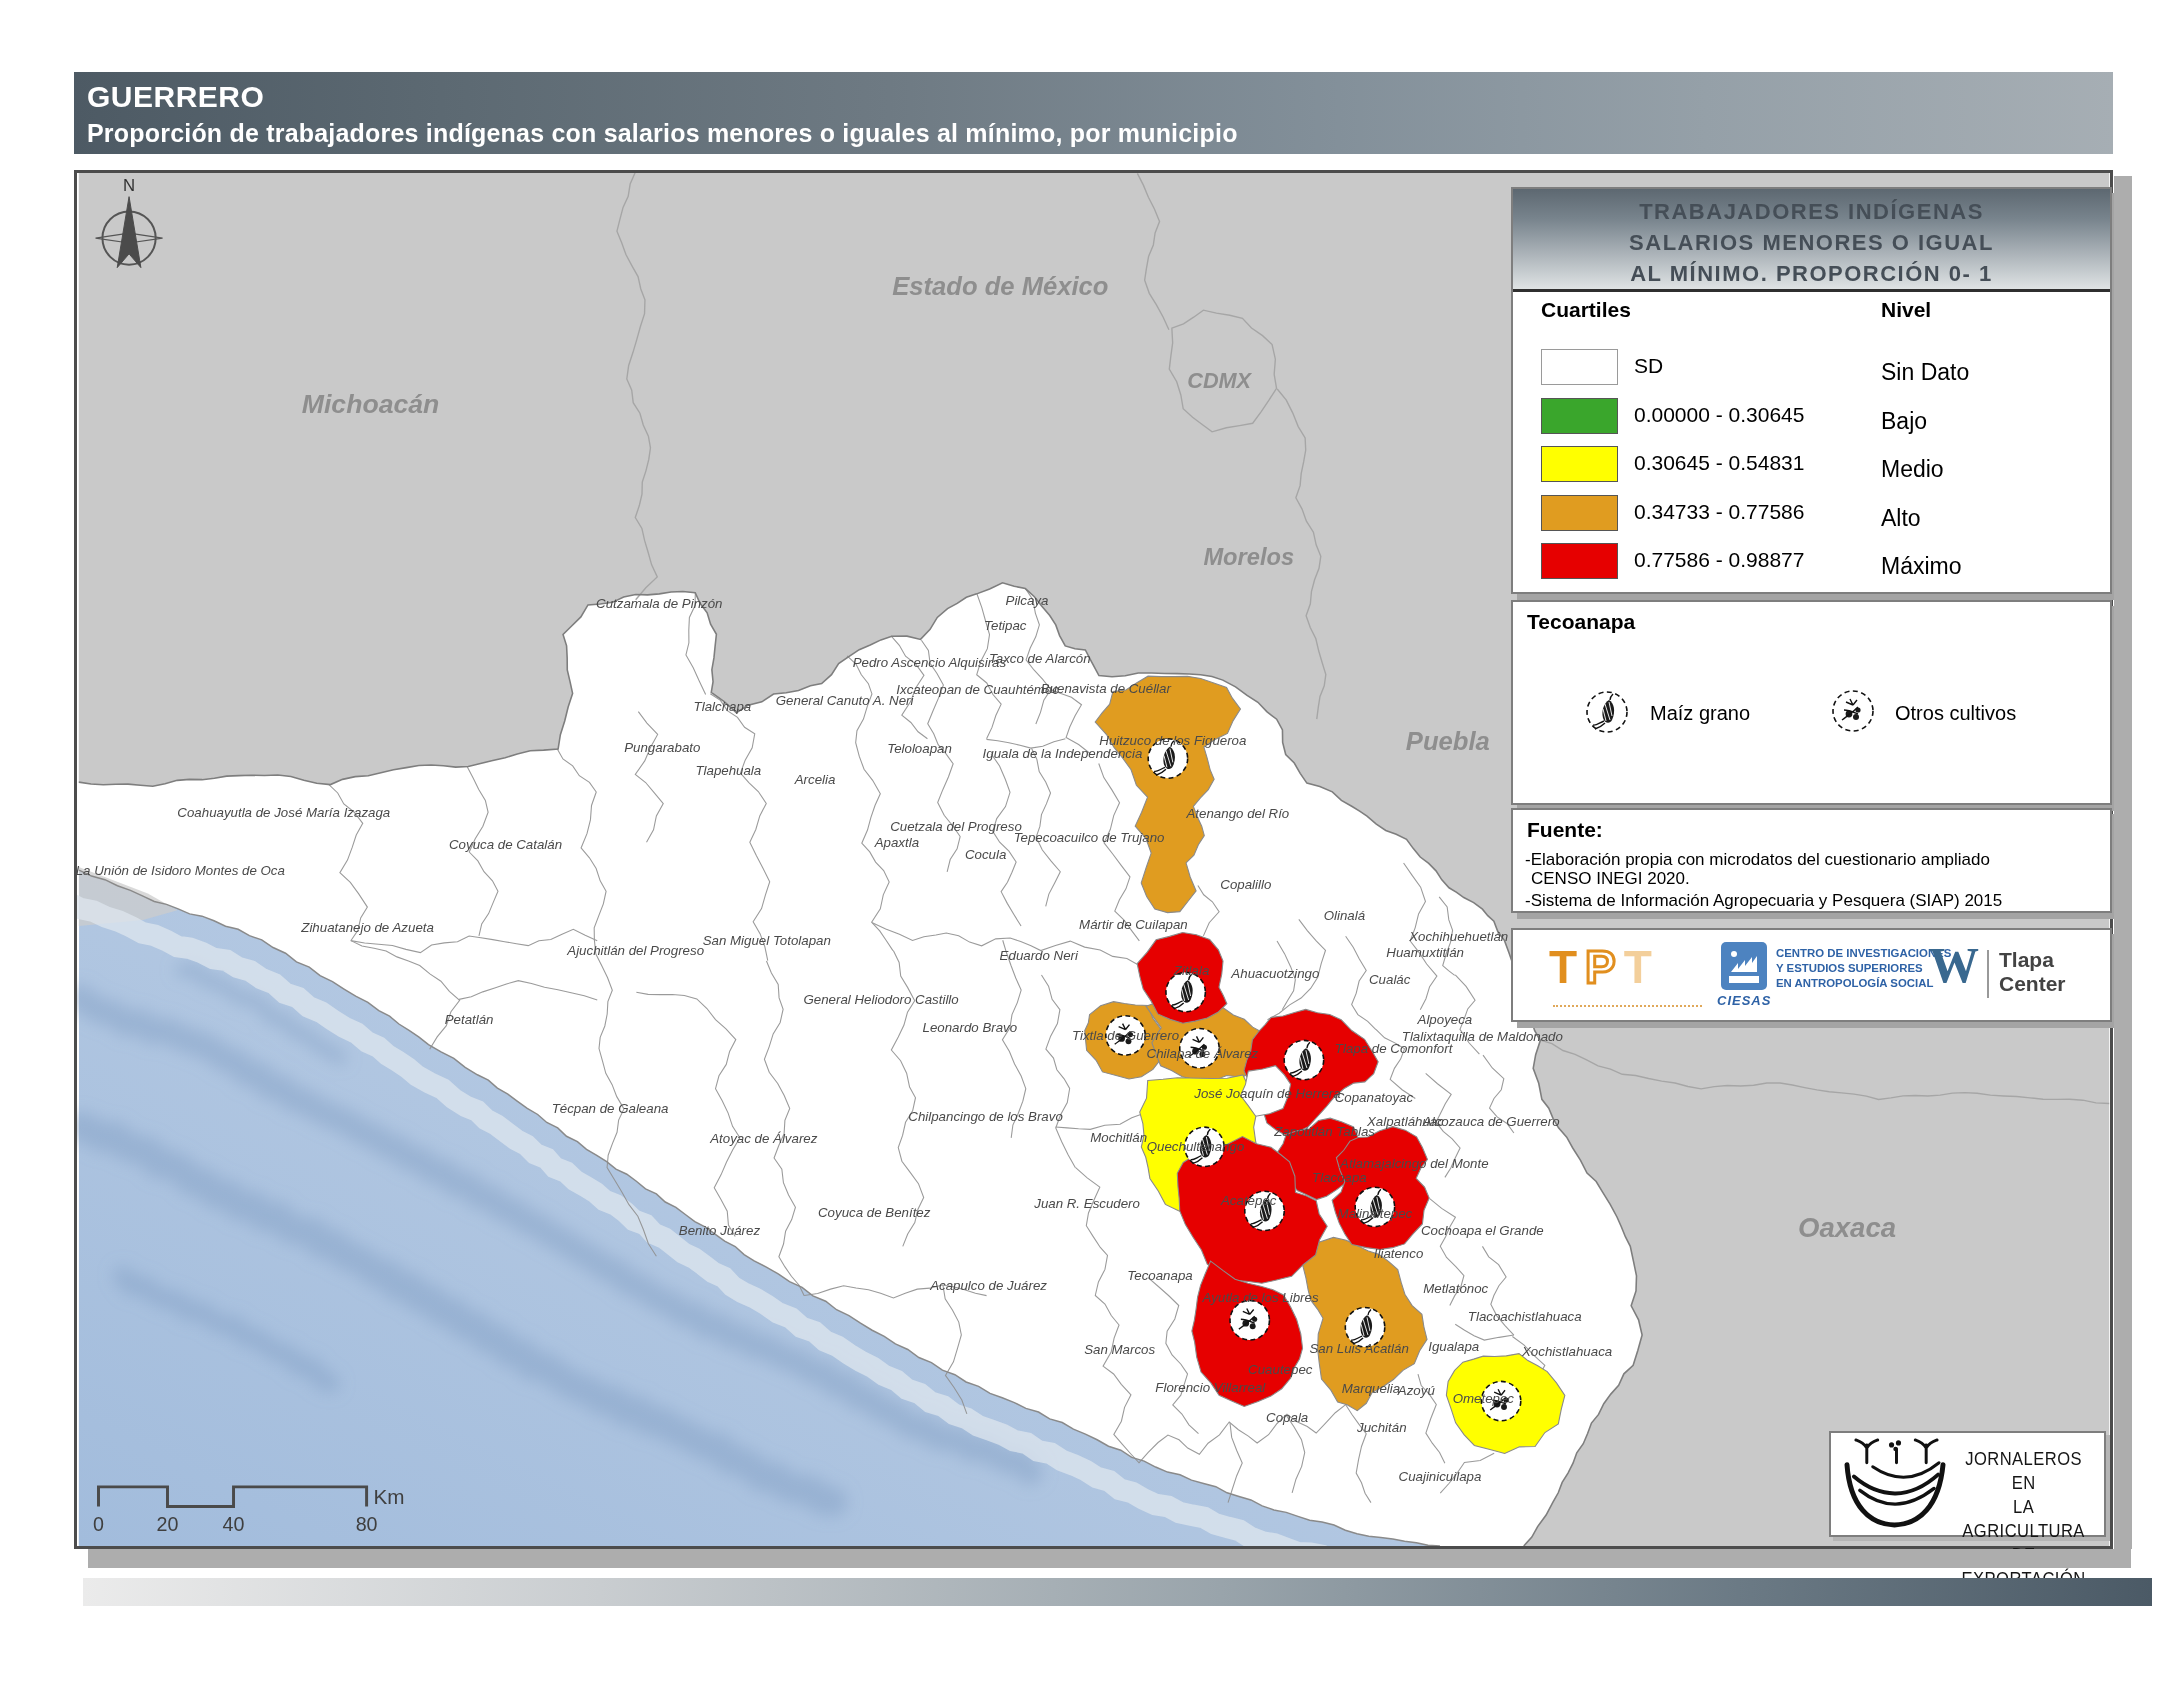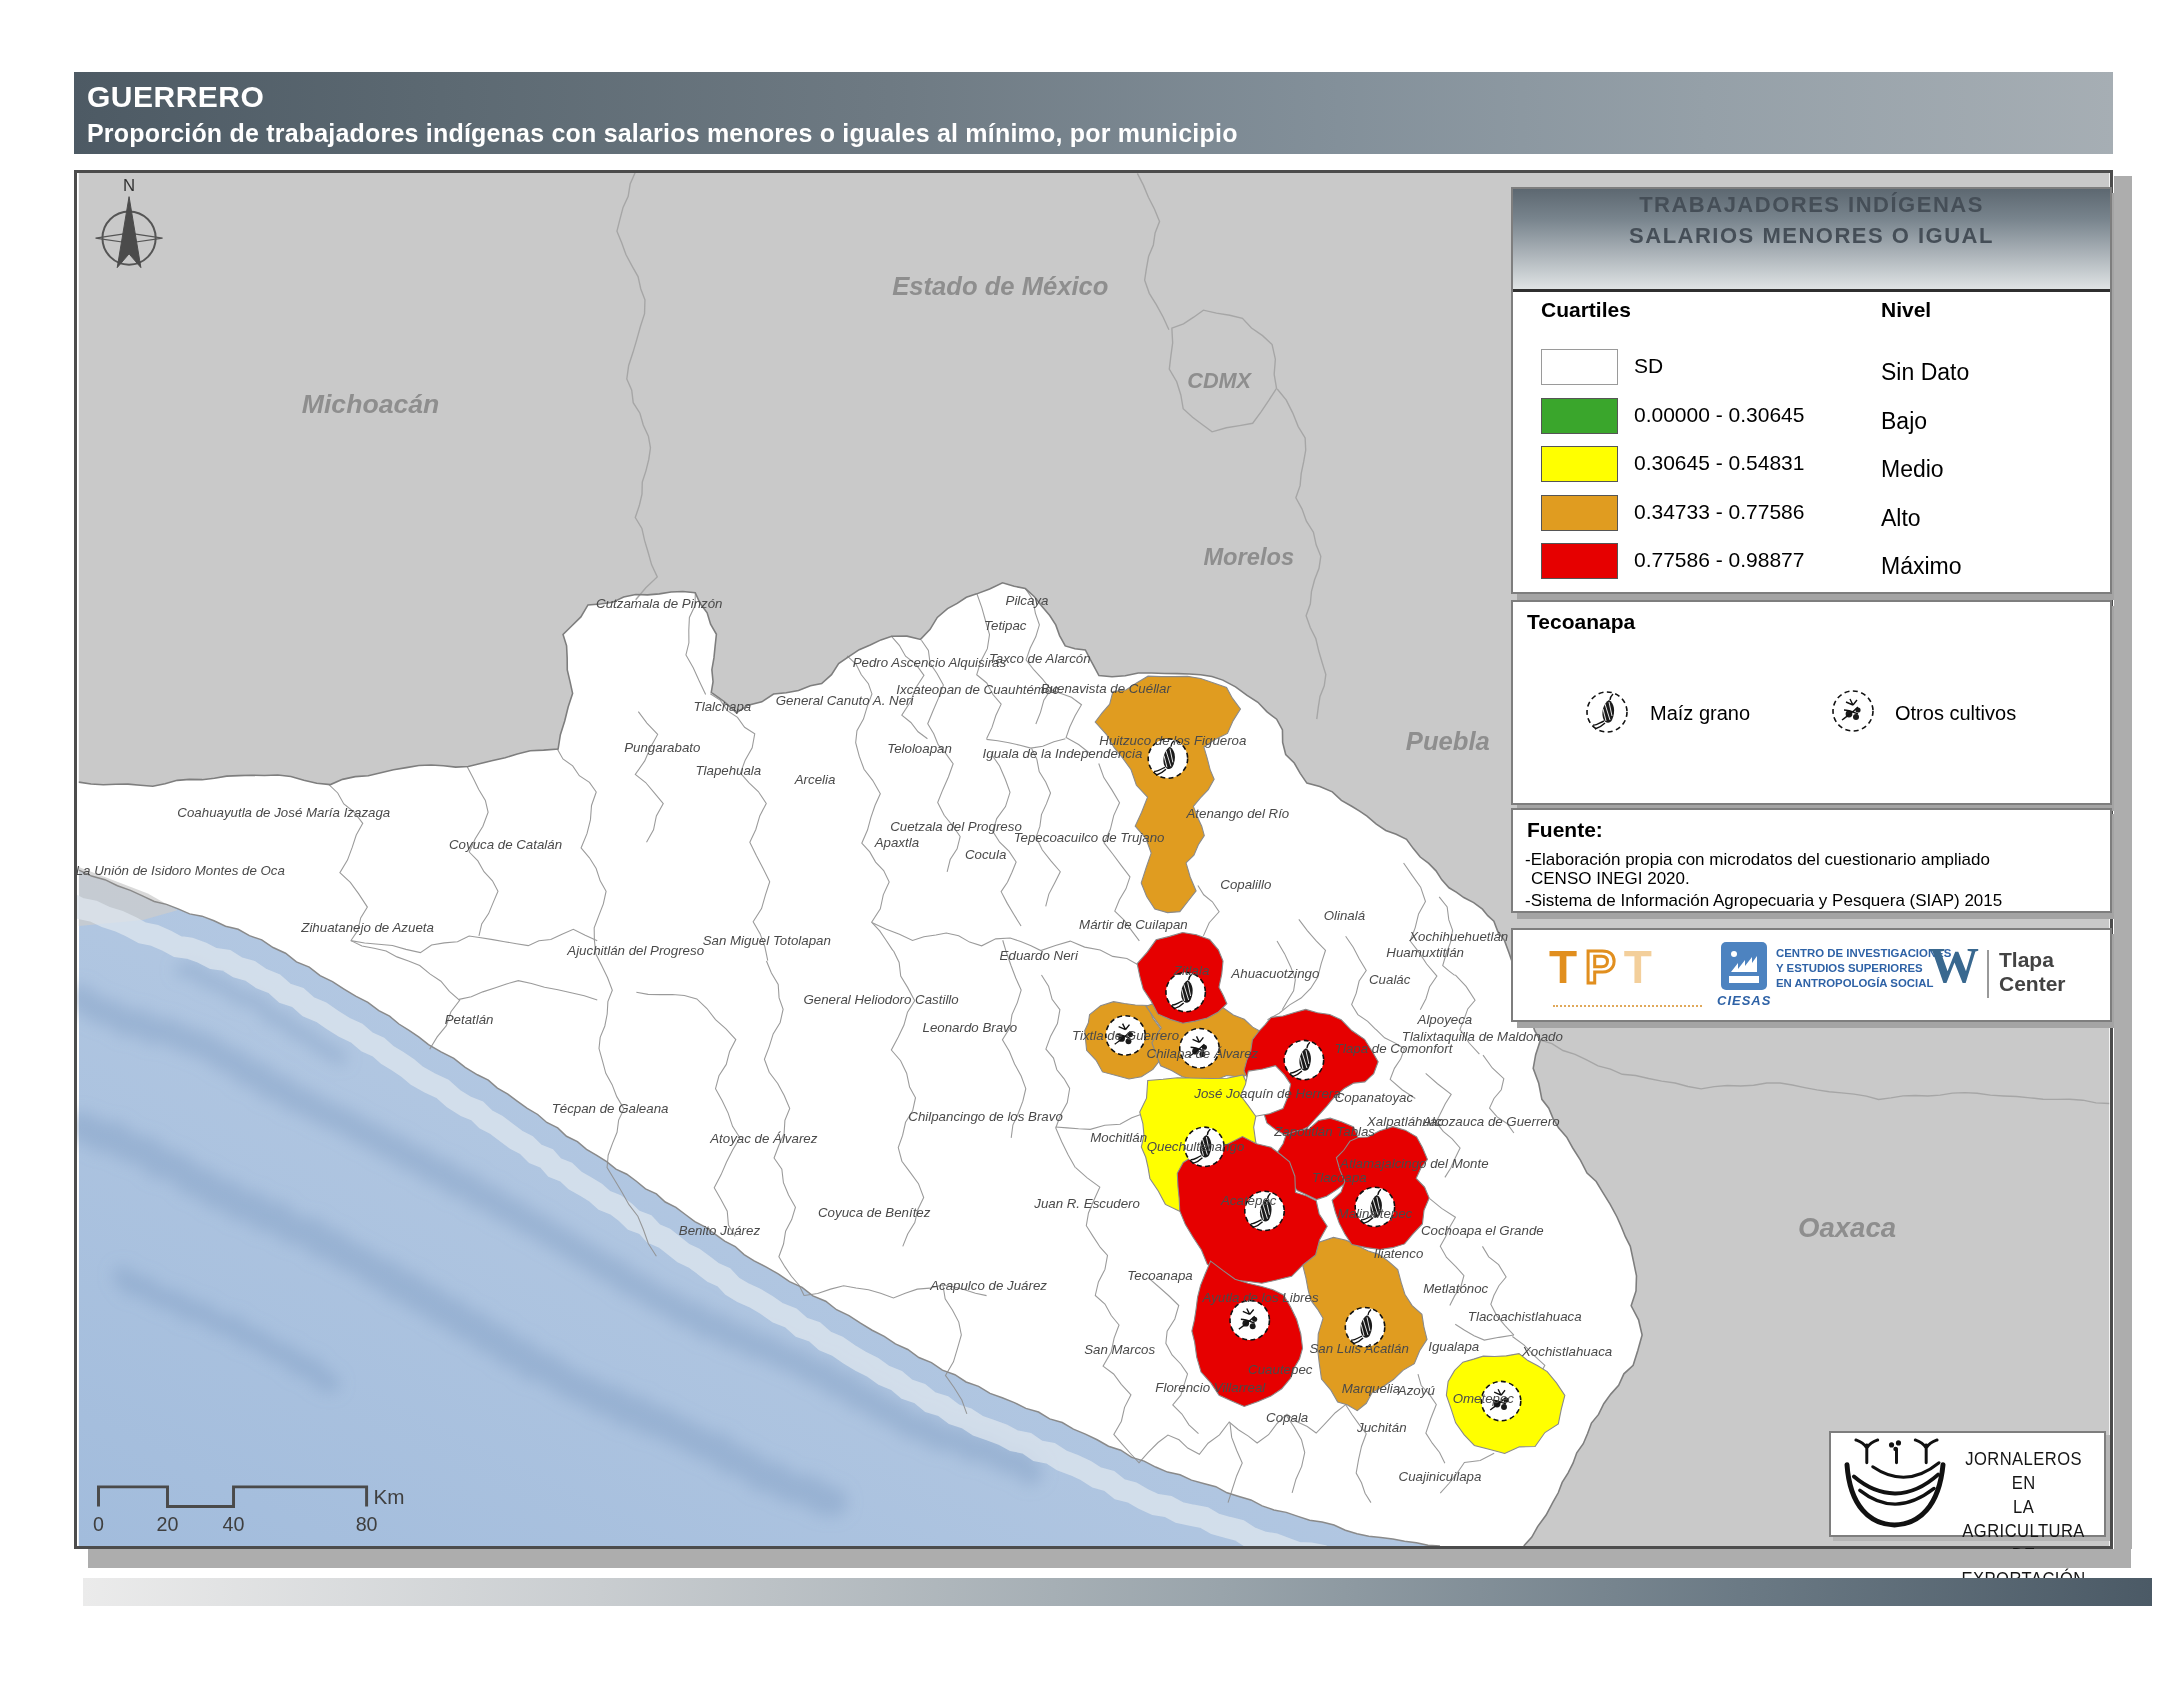--- a/index.html
+++ b/index.html
@@ -18,21 +18,21 @@
   
   .panel{position:absolute;background:#fff;border:2px solid #7e7e7e;box-sizing:border-box;
          box-shadow:6px 6px 0 #a4a4a4;}
   .panel-a{left:1511px;top:187px;width:601px;height:407px;}
   .panel-b{left:1511px;top:600px;width:601px;height:205px;}
   .panel-c{left:1511px;top:808px;width:601px;height:105px;}
   .panel-d{left:1511px;top:928px;width:601px;height:94px;}
   .panel-j{left:1829px;top:1431px;width:277px;height:106px;box-shadow:4px 4px 0 #b5b5b5;}
   .legend-title{height:103px;border-bottom:3px solid #2f2f2f;text-align:center;
      background:linear-gradient(180deg,#5d6871 0%,#78848d 30%,#a7afb5 62%,#dfe3e4 100%);
-     color:#454e57;font-weight:700;font-size:22px;letter-spacing:1.5px;box-sizing:border-box;line-height:31px;}
+     color:#454e57;font-weight:700;font-size:22px;letter-spacing:1.5px;padding-top:7px;box-sizing:border-box;line-height:31px;}
   .legend-head{position:absolute;font-size:21px;font-weight:700;color:#000;}
   .lg-swatch{position:absolute;width:77px;height:36px;box-sizing:border-box;}
   .lg-range{position:absolute;font-size:21px;color:#000;}
   .lg-level{position:absolute;font-size:23px;color:#000;}
   .cult-head,.fuente-head{position:absolute;left:14px;top:8px;font-size:21px;font-weight:700;}
   .cult-label{position:absolute;font-size:20px;color:#000;}
   .cult-icon{position:absolute;}
   .fuente-line{position:absolute;font-size:17px;color:#000;}
   
   .tpt{position:absolute;left:36px;top:10px;font-size:46px;font-weight:900;letter-spacing:8px;color:#e18f1f;}
@@ -285,20 +285,21 @@
           <text x="367" y="1550" font-size="20" fill="#3f3f3f" text-anchor="middle">80</text>
           <text x="374" y="1522" font-size="21" fill="#3f3f3f">Km</text>
         </g>
       </svg>
   </div>
 
   <div class="panel panel-a">
     <div class="legend-title">
       <div>TRABAJADORES INDÍGENAS</div>
       <div>SALARIOS MENORES O IGUAL</div>
+      <div>AL MÍNIMO. PROPORCIÓN 0- 1</div>
     </div>
     <div class="legend-head" style="left:28px;top:109px">Cuartiles</div>
     <div class="legend-head" style="left:368px;top:109px">Nivel</div>
     <div id="legend-rows">
         <div class="lg-swatch" style="left: 28px; top: 160px; background: rgb(255, 255, 255); border: 1px solid rgb(154, 154, 154);"></div>
         <div class="lg-range" style="left: 121px; top: 165px;">SD</div>
         <div class="lg-level" style="left: 368px; top: 170px;">Sin Dato</div>
         <div class="lg-swatch" style="left: 28px; top: 209px; background: rgb(58, 166, 44); border: 1px solid rgb(85, 85, 85);"></div>
         <div class="lg-range" style="left: 121px; top: 214px;">0.00000 - 0.30645</div>
         <div class="lg-level" style="left: 368px; top: 219px;">Bajo</div>

